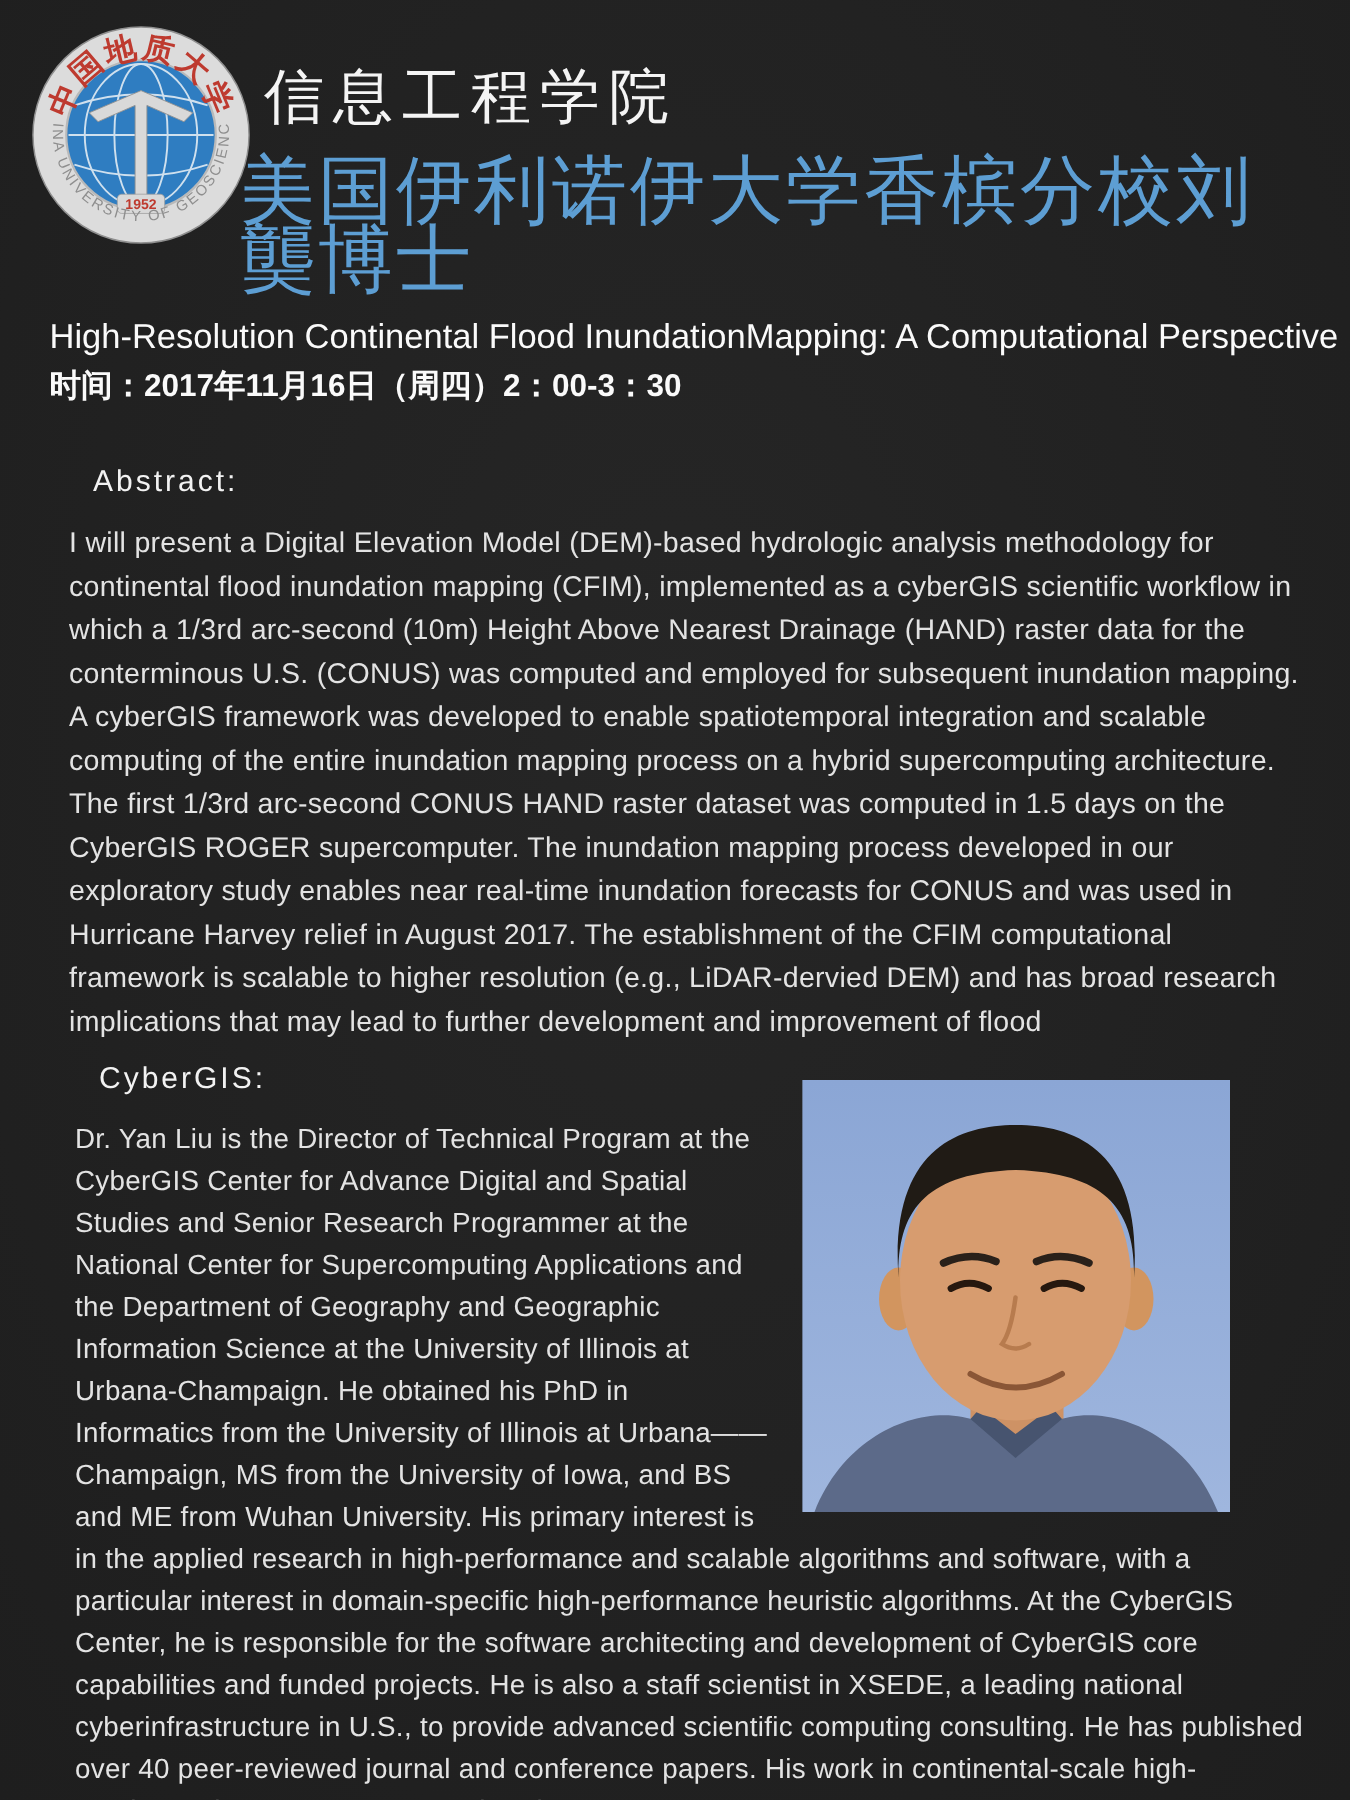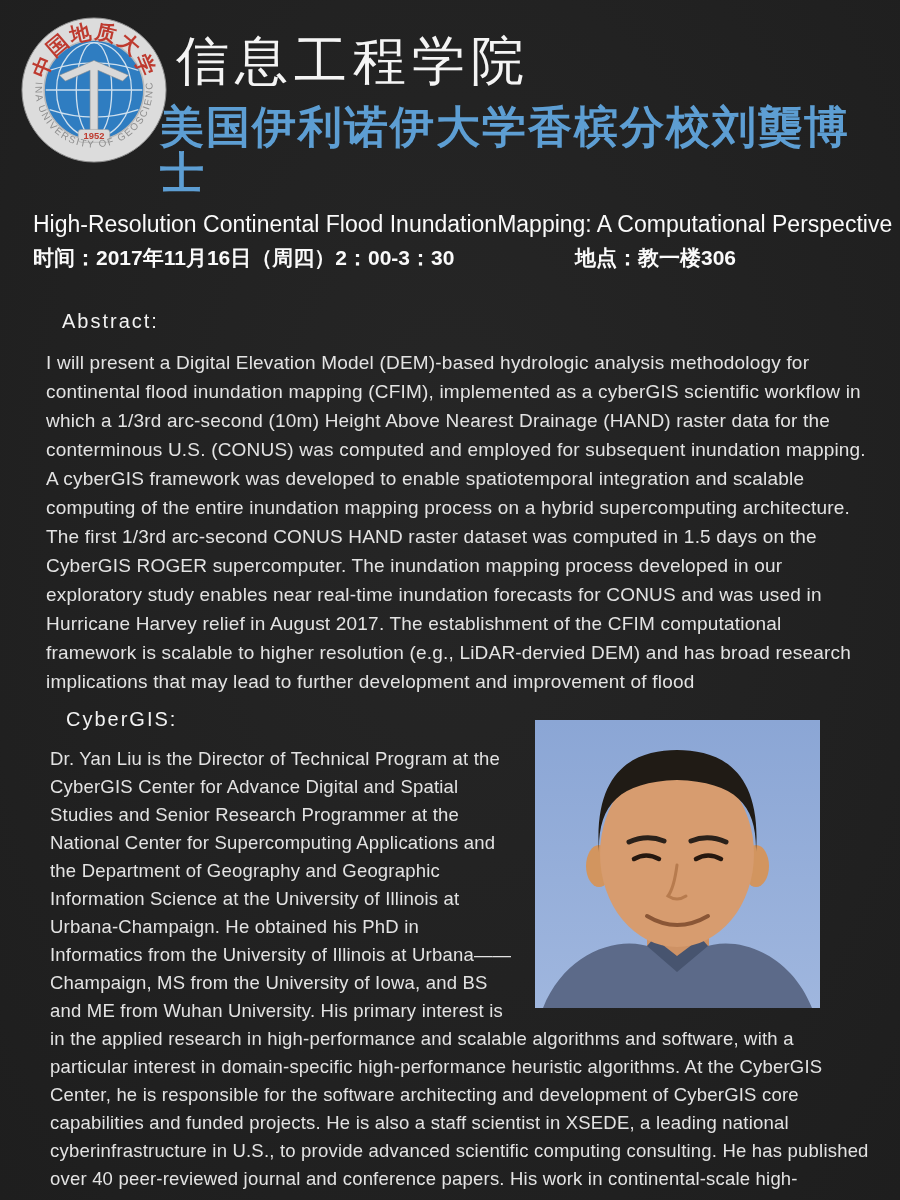--- a/index.html
+++ b/index.html
@@ -10,26 +10,26 @@
     background:radial-gradient(ellipse at 50% 40%, #262626 0%, #1e1e1e 100%);
     overflow:hidden;
     font-family:"Liberation Sans","DejaVu Sans",sans-serif;
     color:#e6e6e6;
   }
   
   .logo{position:absolute;left:20px;top:16px;width:148px;height:148px;}
   .head-text{padding:42px 20px 0 160px;}
   .school{
     margin:0 0 16px 16px;
-    font-family:Liberation Mono, monospace;
-    font-size:53px;line-height:46px;font-weight:400;
+    font-family:Liberation Serif, serif;
+    font-size:40px;line-height:46px;font-weight:400;
     color:#f4f4f4;letter-spacing:6px;
   }
   .cn-title{
-    font-size:44px;line-height:46px;font-weight:700;
+    font-size:50px;line-height:46px;font-weight:400;
     letter-spacing:2px;color:#5D9ED3;
   }
   .cn-title.line1{margin:12px 0 0 0;}
   .cn-title.line2{margin:17px 0 0 0;}
   .subtitle{
     margin:13px 0 0 33px;
     font-size:23px;line-height:30px;font-weight:400;color:#fafafa;
   }
   .meta{
     margin:5px 0 0 33px;display:flex;
@@ -95,21 +95,20 @@
 
   <header class="head-text">
     <h1 class="school">信息工程学院</h1>
     <div class="cn-title line1">美国伊利诺伊大学香槟分校刘龑博士</div>
   </header>
 
   <div class="subtitle">High-Resolution Continental Flood InundationMapping: A Computational Perspective</div>
 
   <div class="meta">
     <span class="time">时间：2017年11月16日（周四）2：00-3：30</span>
-    <span class="place">地点：教一楼306</span>
   </div>
 
   <section class="abstract">
     <h2 class="section-h">Abstract:</h2>
     <p>I will present a Digital Elevation Model (DEM)-based hydrologic analysis methodology for continental flood inundation mapping (CFIM), implemented as a cyberGIS scientific workflow in which a 1/3rd arc-second (10m) Height Above Nearest Drainage (HAND) raster data for the conterminous U.S. (CONUS) was computed and employed for subsequent inundation mapping. A cyberGIS framework was developed to enable spatiotemporal integration and scalable computing of the entire inundation mapping process on a hybrid supercomputing architecture. The first 1/3rd arc-second CONUS HAND raster dataset was computed in 1.5 days on the CyberGIS ROGER supercomputer. The inundation mapping process developed in our exploratory study enables near real-time inundation forecasts for CONUS and was used in Hurricane Harvey relief in August 2017. The establishment of the CFIM computational framework is scalable to higher resolution (e.g., LiDAR-dervied DEM) and has broad research implications that may lead to further development and improvement of flood</p>
   </section>
 
   <section class="bio">
     <div class="photo">
       <svg viewBox="0 0 285 288">

